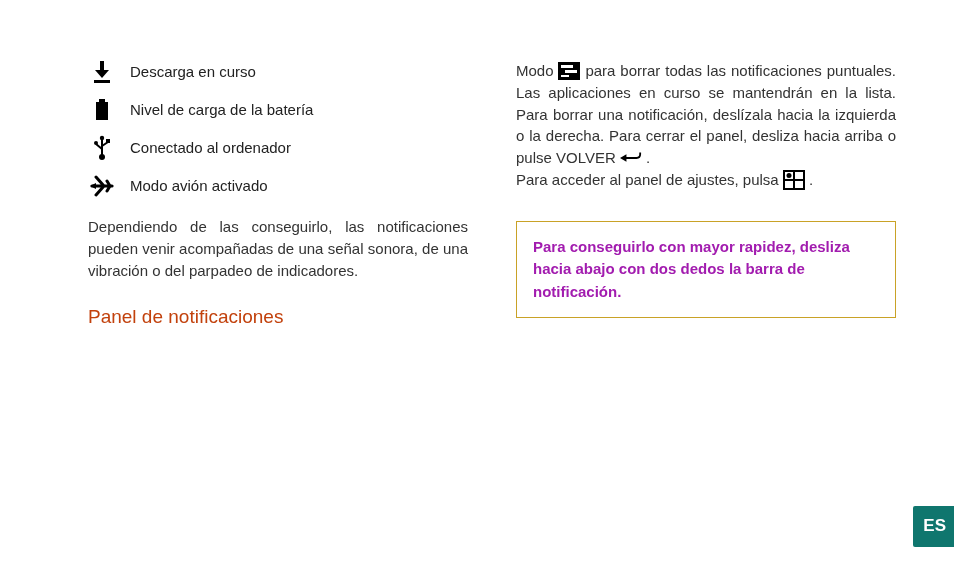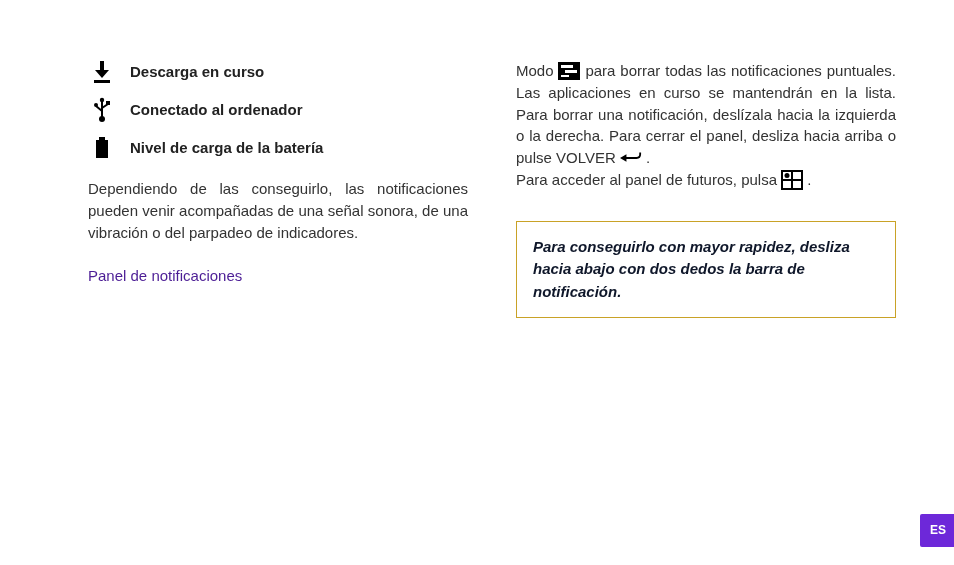--- a/index.html
+++ b/index.html
@@ -33,61 +33,60 @@
   }
   .icon-cell {
     width: 28px;
     height: 24px;
     display: flex;
     align-items: center;
     justify-content: center;
     flex-shrink: 0;
   }
   .icon-label {
-    font-weight: 700;
+    font-weight: 400;
     color: #222;
   }
   .body-text {
     color: #333;
     margin-bottom: 22px;
     text-align: justify;
   }
   .section-title {
-    color: #4c1d95;
-    font-size: 15px;
+    color: #c2410c;
+    font-size: 19px;
     font-weight: 500;
     margin-bottom: 20px;
   }
   .inline-icon {
     display: inline-flex;
     width: 22px;
     height: 18px;
     vertical-align: middle;
     align-items: center;
     justify-content: center;
     position: relative;
     top: -1px;
   }
   .tip-box {
     border: 1.5px solid #c9a227;
     padding: 14px 16px;
     margin-top: 30px;
     font-weight: 600;
-    color: #0f172a;
+    color: #a21caf;
     line-height: 1.5;
-    font-style: italic;
   }
   .lang-tab {
     position: absolute;
     right: 0;
     bottom: 18px;
-    background: #6d28d9;
+    background: #0f766e;
     color: #fff;
     font-weight: 700;
-    font-size: 12px;
+    font-size: 17px;
     padding: 8px 8px 8px 10px;
     border-radius: 2px 0 0 2px;
   }
   svg { display: block; }
 </style>
 </head>
 <body>
 
 <div class="page">
 
@@ -101,44 +100,54 @@
               <rect x="8" y="0" width="4" height="10" fill="#000"></rect>
               <polygon points="3,9 17,9 10,17" fill="#000"></polygon>
               <rect x="2" y="19" width="16" height="3" fill="#000"></rect>
             </svg>
         </span>
         <span class="icon-label">Descarga en curso</span>
       </div>
 
       <div class="icon-row">
         <span class="icon-cell">
+          <svg width="14" height="22" viewBox="0 0 14 22">
+              <rect x="4" y="0" width="6" height="3" fill="#000"></rect>
+              <rect x="1" y="3" width="12" height="18" fill="#000"></rect>
+            </svg>
+        </span>
+        <span class="icon-label">Nivel de carga de la batería</span>
+      </div>
+
+      <div class="icon-row">
+        <span class="icon-cell">
           <svg width="18" height="26" viewBox="0 0 18 26">
               <circle cx="9" cy="3" r="2.2" fill="#000"></circle>
               <rect x="8" y="4" width="2" height="16" fill="#000"></rect>
               <circle cx="9" cy="22" r="3" fill="#000"></circle>
               <path d="M9 14 L3 9" stroke="#000" stroke-width="2" fill="none"></path>
               <circle cx="3" cy="8" r="2" fill="#000"></circle>
               <path d="M9 11 L15 7" stroke="#000" stroke-width="2" fill="none"></path>
               <rect x="13" y="4" width="4" height="4" fill="#000"></rect>
             </svg>
         </span>
         <span class="icon-label">Conectado al ordenador</span>
       </div>
 
+
       <div class="icon-row">
         <span class="icon-cell">
-          <svg width="14" height="22" viewBox="0 0 14 22">
-              <rect x="4" y="0" width="6" height="3" fill="#000"></rect>
-              <rect x="1" y="3" width="12" height="18" fill="#000"></rect>
+          <svg width="24" height="22" viewBox="0 0 24 22">
+              <path d="M2 11 L22 11 M14 11 L6 2 M14 11 L6 20 M20 11 L17 6 M20 11 L17 16" stroke="#000" stroke-width="3" fill="none" stroke-linecap="round"></path>
+              <polygon points="0,11 6,8 6,14" fill="#000"></polygon>
+              <polygon points="24,11 18,9 18,13" fill="#000"></polygon>
             </svg>
         </span>
-        <span class="icon-label">Nivel de carga de la batería</span>
+        <span class="icon-label">Modo avión activado</span>
       </div>
-
-
 
     </div>
 
     <p class="body-text">Dependiendo de las conseguirlo, las notificaciones pueden venir acompañadas de una señal sonora, de una vibración o del parpadeo de indicadores.</p>
 
     <h2 class="section-title">Panel de notificaciones</h2>
 
 
   </div>
 
@@ -152,21 +161,21 @@
             <rect x="7" y="8" width="12" height="3" fill="#fff"></rect>
             <rect x="3" y="13" width="8" height="2" fill="#fff"></rect>
           </svg>
         </span><span> para borrar todas las notificaciones puntuales. Las aplicaciones en curso se mantendrán en la lista. Para borrar una notificación, deslízala hacia la izquierda o la derecha. Para cerrar el panel, desliza hacia arriba o pulse VOLVER </span><span class="inline-icon">
           <svg width="24" height="14" viewBox="0 0 24 14">
             <path d="M4 7 L18 7 Q22 7 22 3 L22 1" stroke="#000" stroke-width="2" fill="none"></path>
             <polygon points="0,7 7,3 7,11" fill="#000"></polygon>
           </svg>
         </span><span> .</span>
       <br>
-      <span>Para acceder al panel de futuros, pulsa </span><span class="inline-icon">
+      <span>Para acceder al panel de ajustes, pulsa </span><span class="inline-icon">
           <svg width="22" height="20" viewBox="0 0 22 20">
             <rect x="0" y="0" width="22" height="20" fill="#000"></rect>
             <rect x="2" y="2" width="8" height="7" fill="#fff"></rect>
             <circle cx="6" cy="5.5" r="2.5" fill="#000"></circle>
             <rect x="12" y="2" width="8" height="7" fill="#fff"></rect>
             <rect x="2" y="11" width="8" height="7" fill="#fff"></rect>
             <rect x="12" y="11" width="8" height="7" fill="#fff"></rect>
           </svg>
         </span><span> .</span>
     </p>

